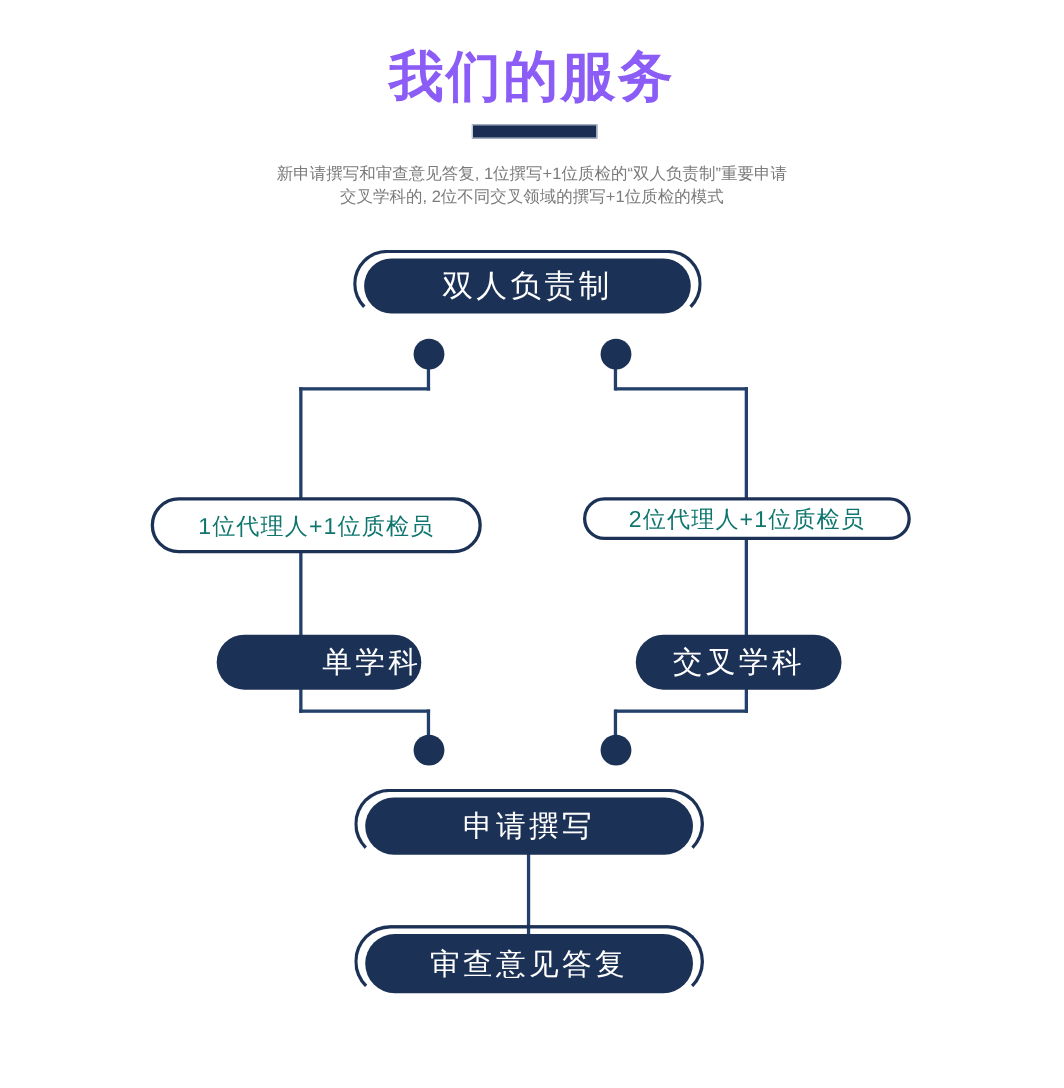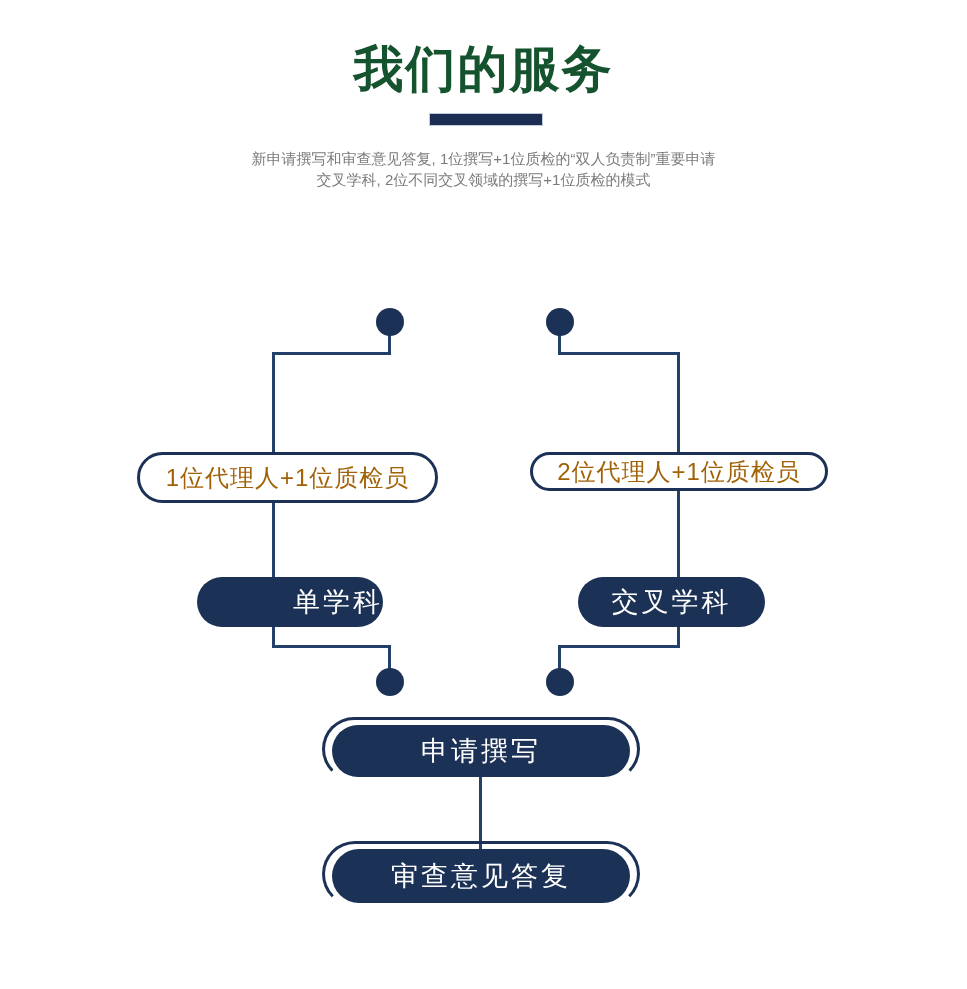--- a/index.html
+++ b/index.html
@@ -8,21 +8,21 @@
     width:967px;height:989px;
     background:#ffffff;
     overflow:hidden;
     font-family:"Liberation Sans", sans-serif;
   }
   
   .title{
     position:absolute;left:0;top:36px;width:100%;
     text-align:center;
     font-size:50px;font-weight:900;letter-spacing:2px;
-    color:#14532d;
+    color:#8b5cf6;
   }
   .title-underline{
     position:absolute;left:429px;top:113px;width:112px;height:11px;
     background:#1b2d52;border:1px solid #c2cbdb;
   }
   .subtitle{
     position:absolute;left:0;top:148px;width:100%;
     text-align:center;
     font-size:15px;line-height:21px;color:#7b7b7b;
   }
@@ -35,41 +35,41 @@
   
   .node{
     position:absolute;z-index:3;
     display:flex;align-items:center;justify-content:center;
     border-radius:999px;box-sizing:border-box;
   }
   .node.fill{
     background:#1c3156;color:#ffffff;letter-spacing:3px;
   }
   .node.outline-white{
-    background:#ffffff;border:3px solid #1c3156;color:#a16207;
-    font-size:24px;letter-spacing:1px;
+    background:#ffffff;border:3px solid #1c3156;color:#0f766e;
+    font-size:21px;letter-spacing:1px;
   }
   .deco{
     position:absolute;top:-8px;left:-10px;right:-10px;bottom:-4px;
     border:3px solid #1c3156;border-bottom-color:transparent;
     border-radius:999px;pointer-events:none;
   }
   .fs28{font-size:28px;}
   .fs27{font-size:27px;}
 </style>
 </head>
 <body>
 
 <div class="page">
 
   <div class="title">我们的服务</div>
   <div class="title-underline"></div>
   <div class="subtitle">
     <div>新申请撰写和审查意见答复, 1位撰写+1位质检的“双人负责制”重要申请</div>
-    <div>交叉学科, 2位不同交叉领域的撰写+1位质检的模式</div>
+    <div>交叉学科的, 2位不同交叉领域的撰写+1位质检的模式</div>
   </div>
 
   <div class="line" style="left:388px;top:332px;width:3px;height:23px;"></div>
   <div class="line" style="left:272px;top:352px;width:119px;height:3px;"></div>
   <div class="line" style="left:272px;top:352px;width:3px;height:296px;"></div>
   <div class="line" style="left:272px;top:645px;width:119px;height:3px;"></div>
   <div class="line" style="left:388px;top:645px;width:3px;height:27px;"></div>
 
   <div class="line" style="left:558px;top:332px;width:3px;height:23px;"></div>
   <div class="line" style="left:559px;top:352px;width:121px;height:3px;"></div>
@@ -77,20 +77,24 @@
   <div class="line" style="left:559px;top:645px;width:121px;height:3px;"></div>
   <div class="line" style="left:558px;top:645px;width:3px;height:27px;"></div>
 
   <div class="line" style="left:479px;top:776px;width:3px;height:74px;"></div>
 
   <div class="dot" style="left:376px;top:308px;"></div>
   <div class="dot" style="left:546px;top:308px;"></div>
   <div class="dot" style="left:376px;top:668px;"></div>
   <div class="dot" style="left:546px;top:668px;"></div>
 
+  <div class="node fill fs28" style="left:331px;top:235px;width:297px;height:50px;">
+    <div class="deco"></div>
+    <span>双人负责制</span>
+  </div>
 
   <div class="node outline-white" style="left:137px;top:452px;width:301px;height:51px;">
     <span>1位代理人+1位质检员</span>
   </div>
   <div class="node outline-white" style="left:530px;top:452px;width:298px;height:39px;">
     <span>2位代理人+1位质检员</span>
   </div>
 
   <div class="node fill fs27" style="left:197px;top:577px;width:186px;height:50px;justify-content:flex-end;">
     <span>单学科</span>

